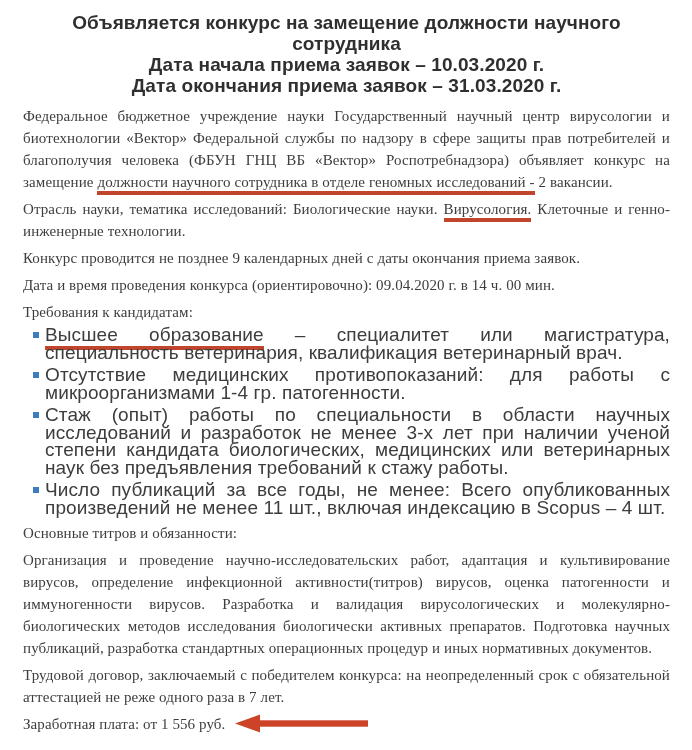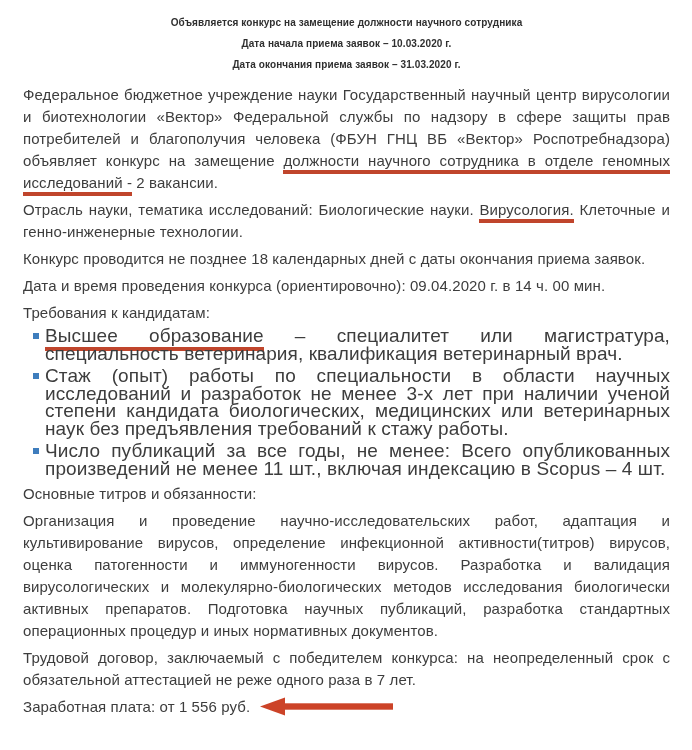--- a/index.html
+++ b/index.html
@@ -22,33 +22,34 @@
     font-family: "Liberation Sans", "DejaVu Sans", sans-serif;
     color: var(--text-gray);
   }
   .doc {
     padding: 12px 22px 10px 23px;
   }
   .title-block {
     margin-bottom: 9px;
   }
   .title-line {
-    font-size: 10px;
+    font-size: 19px;
     line-height: 21px;
     font-weight: bold;
     text-align: center;
     color: var(--title-dark);
     letter-spacing: 0.1px;
   }
   p.body-par {
     margin: 0 0 5px 0;
     font-size: 15px;
     line-height: 22px;
     letter-spacing: 0.1px;
     text-align: justify;
+    font-family: Liberation Serif, serif;
   }
   p.heading-par {
     margin-bottom: 3px;
   }
   .ann-underline {
     border-bottom: 4px solid var(--annotation-red);
     padding-bottom: 1px;
   }
   ul.req-list {
     list-style: none;
@@ -88,29 +89,32 @@
   <div class="title-block">
     <div class="title-line">Объявляется конкурс на замещение должности научного сотрудника</div>
     <div class="title-line">Дата начала приема заявок – 10.03.2020 г.</div>
     <div class="title-line">Дата окончания приема заявок – 31.03.2020 г.</div>
   </div>
 
   <p class="body-par"><span>Федеральное бюджетное учреждение науки Государственный научный центр вирусологии и биотехнологии «Вектор» Федеральной службы по надзору в сфере защиты прав потребителей и благополучия человека (ФБУН ГНЦ ВБ «Вектор» Роспотребнадзора) объявляет конкурс на замещение </span><span class="ann-underline">должности научного сотрудника в отделе геномных исследований -</span><span> 2 вакансии.</span></p>
 
   <p class="body-par"><span>Отрасль науки, тематика исследований: Биологические науки. </span><span class="ann-underline">Вирусология.</span><span> Клеточные и генно-инженерные технологии.</span></p>
 
-  <p class="body-par">Конкурс проводится не позднее 18 календарных дней с даты окончания приема заявок.</p>
+  <p class="body-par">Конкурс проводится не позднее 9 календарных дней с даты окончания приема заявок.</p>
 
   <p class="body-par">Дата и время проведения конкурса (ориентировочно): 09.04.2020 г. в 14 ч. 00 мин.</p>
 
   <p class="body-par heading-par">Требования к кандидатам:</p>
 
   <ul class="req-list">
     <li>
       <span class="bullet-square"></span><span class="ann-underline">Высшее образование</span><span> – специалитет или магистратура, специальность ветеринария, квалификация ветеринарный врач.</span>
+    </li>
+    <li>
+      <span class="bullet-square"></span><span>Отсутствие медицинских противопоказаний: для работы с микроорганизмами 1-4 гр. патогенности.</span>
     </li>
     <li>
       <span class="bullet-square"></span><span>Стаж (опыт) работы по специальности в области научных исследований и разработок не менее 3-х лет при наличии ученой степени кандидата биологических, медицинских или ветеринарных наук без предъявления требований к стажу работы.</span>
     </li>
     <li>
       <span class="bullet-square"></span><span>Число публикаций за все годы, не менее: Всего опубликованных произведений не менее 11 шт., включая индексацию в Scopus – 4 шт.</span>
     </li>
   </ul>
 
   <p class="body-par">Основные титров и обязанности:</p>

